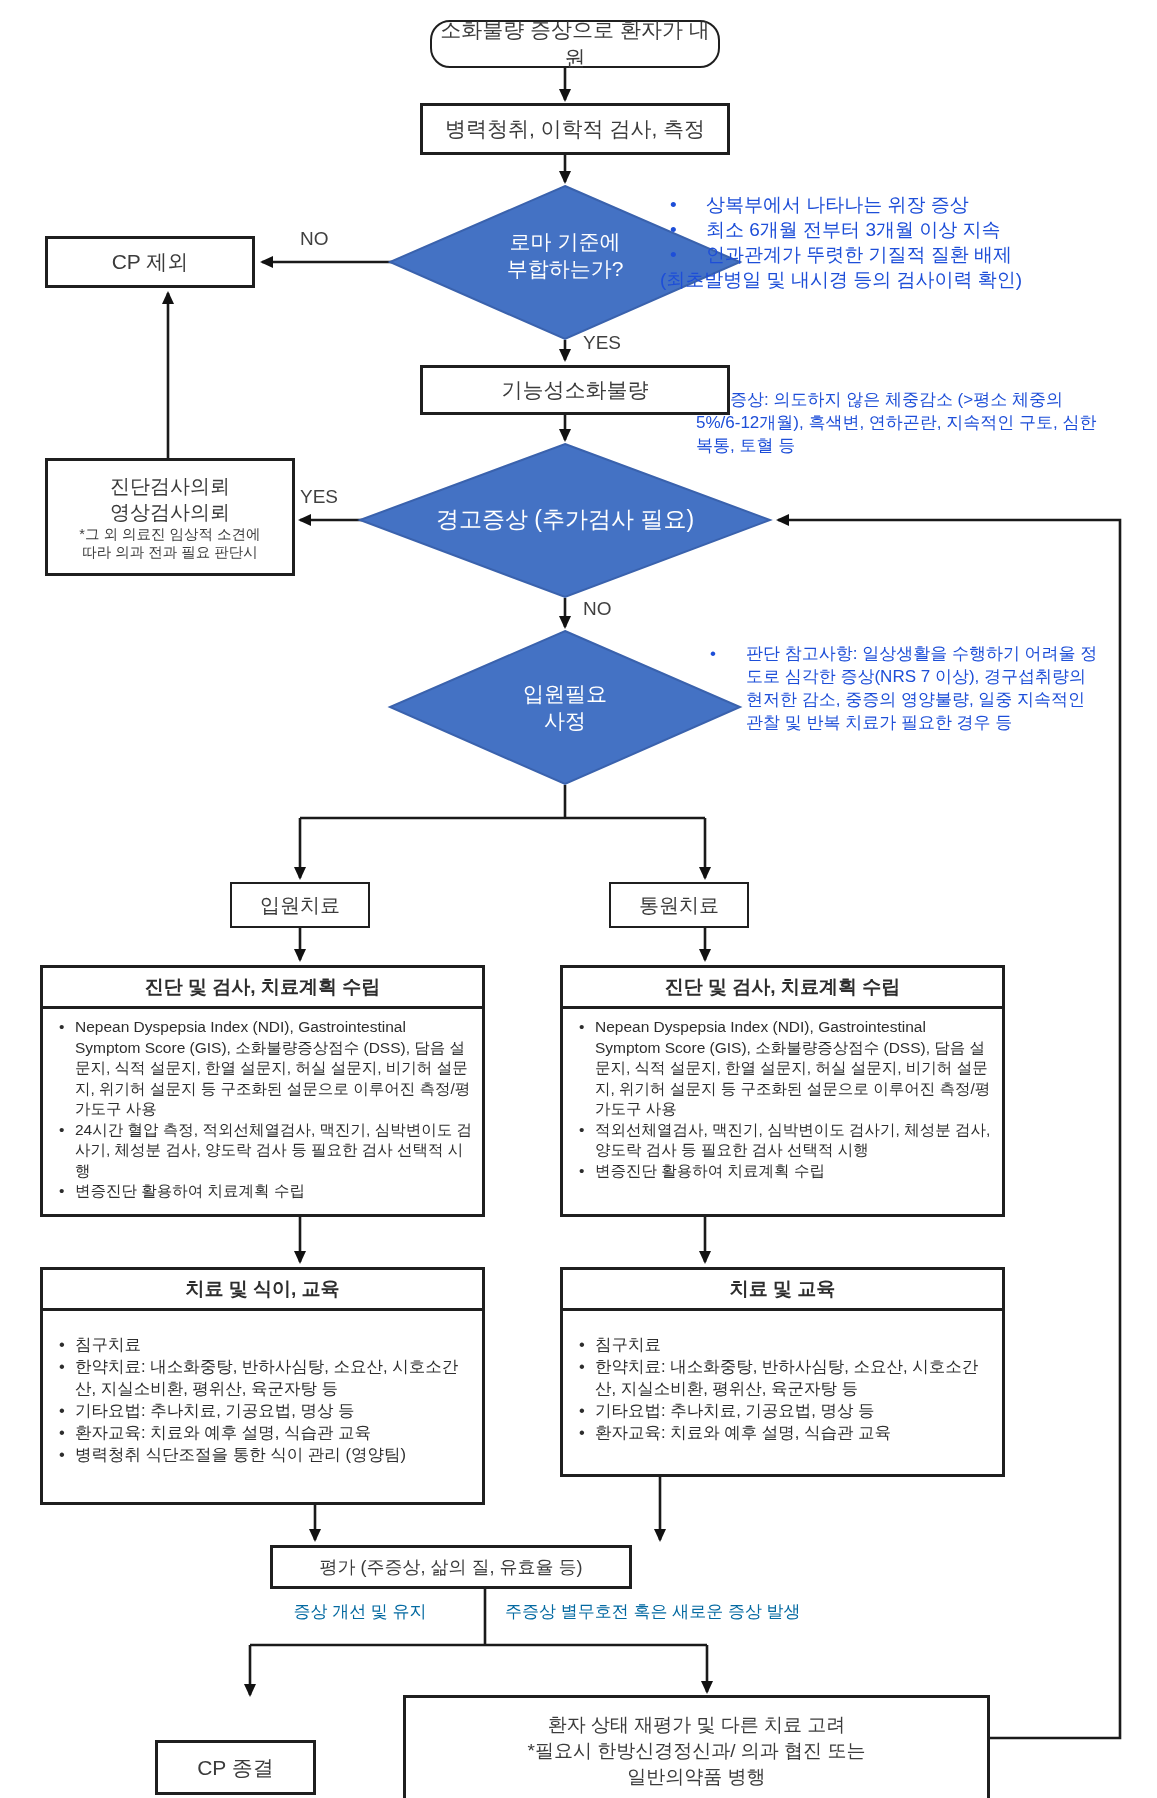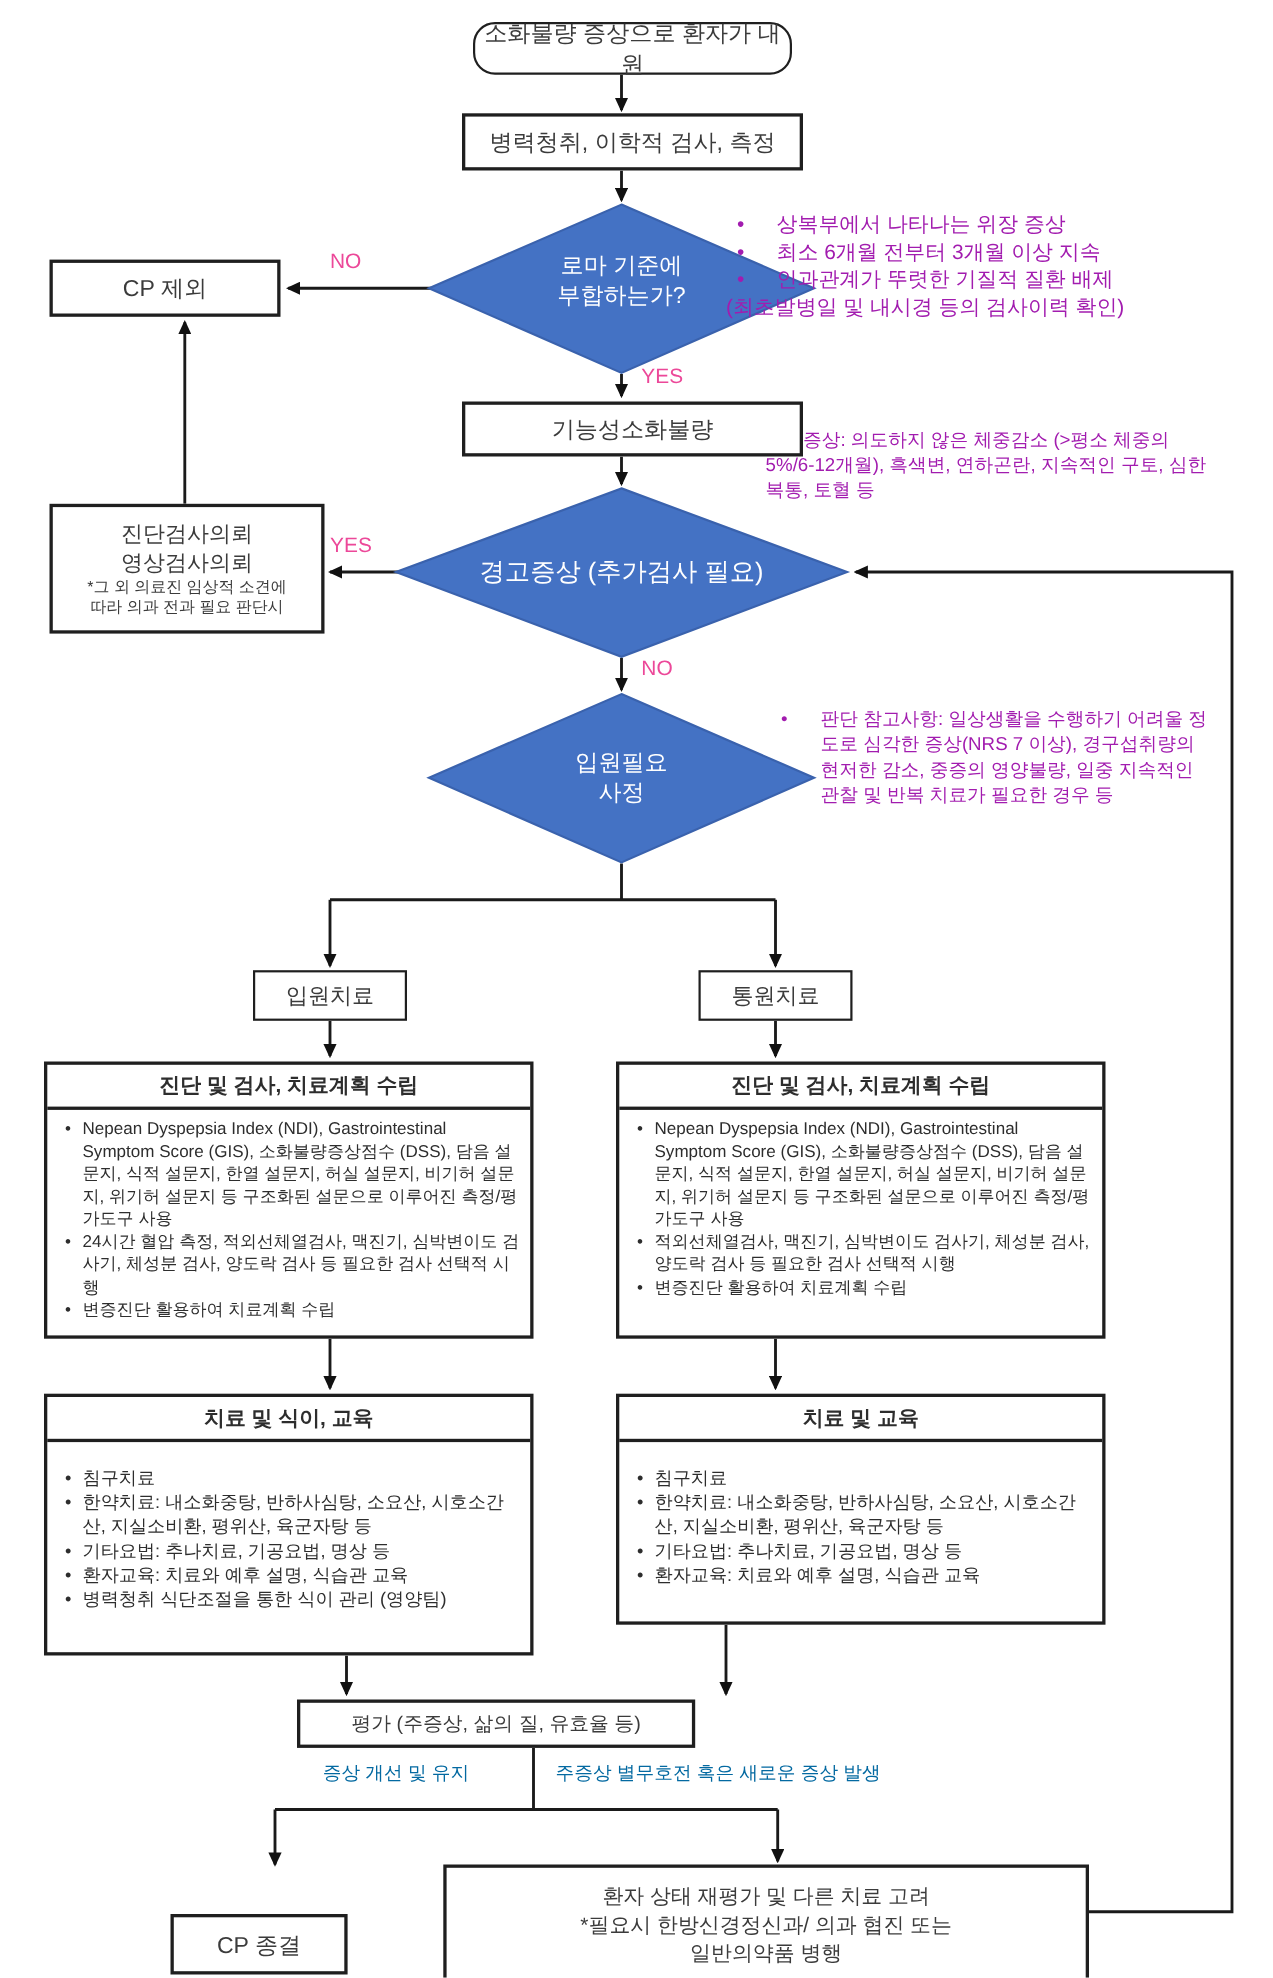--- a/index.html
+++ b/index.html
@@ -23,27 +23,27 @@
   .bigbox{position:absolute;background:#ffffff;border:3px solid #1f1f1f;box-sizing:border-box;z-index:2;}
   .bigbox .hdr{
     border-bottom:3px solid #1f1f1f;text-align:center;font-size:19px;font-weight:600;
     padding:6px 4px;color:#2d2d2d;
   }
   .bigbox .body{padding:8px 10px 6px 12px;}
   .body-gap{padding-top:22px !important;}
   .li{font-size:15.5px;line-height:20.5px;color:#2d2d2d;padding-left:20px;position:relative;text-align:left;}
   .li::before{content:"\2022";position:absolute;left:4px;}
   .body2 .li{font-size:16.5px;line-height:22px;}
-  .ann{position:absolute;color:#a21caf;z-index:1;text-align:left;}
+  .ann{position:absolute;color:#1d4ed8;z-index:1;text-align:left;}
   .ann-item{padding-left:46px;position:relative;}
   .ann-item::before{content:"\2022";position:absolute;left:10px;}
   .ann-note{padding-left:0;}
   .ann-lg{font-size:19px;line-height:25px;}
   .ann-sm{font-size:17px;line-height:23px;}
-  .edge-label{position:absolute;color:#ec4899;font-size:19px;z-index:2;}
+  .edge-label{position:absolute;color:#404040;font-size:19px;z-index:2;}
   .branch-label{position:absolute;color:#0369a1;font-size:17px;z-index:2;}
   .multiline{white-space:pre-line;}
   .refbox{flex-direction:column;line-height:26px;text-align:center;}
   .refbox .big{font-size:20px;line-height:26px;white-space:pre-line;}
   .refbox .small{font-size:14.5px;line-height:18px;white-space:pre-line;}
 </style>
 </head>
 <body>
 
 <div id="canvas">
@@ -140,21 +140,21 @@
 
   <div class="ann ann-sm" style="left:700px;top:642px;width:400px;">
     <div>
         <div class="ann-item">판단 참고사항: 일상생활을 수행하기 어려울 정도로 심각한 증상(NRS 7 이상), 경구섭취량의 현저한 감소, 중증의 영양불량, 일중 지속적인 관찰 및 반복 치료가 필요한 경우 등</div>
       </div>
   </div>
 
   <div class="node-box lbl-20" style="left:230px;top:882px;width:140px;height:46px;border-width:2.5px;">
     <span>입원치료</span>
   </div>
-  <div class="node-box lbl-20" style="left:635px;top:882px;width:140px;height:46px;border-width:2.5px;">
+  <div class="node-box lbl-20" style="left:609px;top:882px;width:140px;height:46px;border-width:2.5px;">
     <span>통원치료</span>
   </div>
 
   <div class="bigbox" style="left:40px;top:965px;width:445px;height:252px;">
     <div class="hdr">진단 및 검사, 치료계획 수립</div>
     <div class="body">
         <div class="li">Nepean Dyspepsia Index (NDI), Gastrointestinal Symptom Score (GIS), 소화불량증상점수 (DSS), 담음 설문지, 식적 설문지, 한열 설문지, 허실 설문지, 비기허 설문지, 위기허 설문지 등 구조화된 설문으로 이루어진  측정/평가도구 사용</div>
         <div class="li">24시간 혈압 측정, 적외선체열검사, 맥진기, 심박변이도 검사기, 체성분 검사, 양도락 검사 등 필요한 검사 선택적 시행</div>
         <div class="li">변증진단 활용하여 치료계획 수립</div>
       </div>

